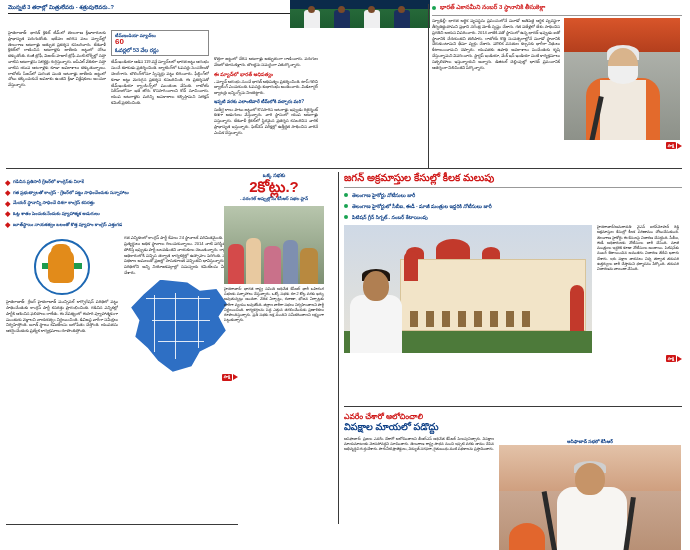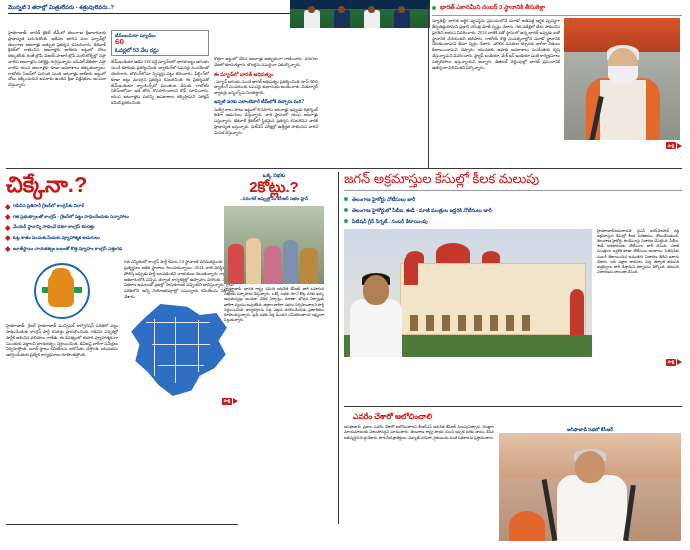--- a/index.html
+++ b/index.html
@@ -87,39 +87,39 @@
   #centercol { position:absolute; left:224px; top:172px; width:100px; height:352px; }
   .cc-title { font-size:5.2px; color:#0d3f86; font-weight:bold; line-height:1.25; text-align:center; }
   .cc-big { font-size:15px; color:#cf1616; font-weight:bold; text-align:center; line-height:1.05; }
   .cc-sub { font-size:4.4px; color:#0d3f86; font-weight:bold; text-align:center; line-height:1.3; margin-top:2px; }
   #cc-photo { width:100px; height:78px; margin-top:4px; position:relative; overflow:hidden; background:#cfd8c9; }
   .crowd-bg { position:absolute; inset:0; background:linear-gradient(#b8c6ad,#7d8f72); }
   .crowd-f { position:absolute; bottom:0; border-radius:6px 6px 0 0; }
 
   
   #jagan { position:absolute; left:344px; top:172px; width:338px; height:236px; }
-  .jg-title { font-size:13px; color:#cf1616; font-weight:normal; line-height:1.15; }
+  .jg-title { font-size:10px; color:#cf1616; font-weight:bold; line-height:1.15; }
   .jg-bullet { font-size:5px; color:#0d3f86; font-weight:bold; padding-left:8px; position:relative; margin-top:5px; line-height:1.2; }
   .jg-bullet:before { content:""; position:absolute; left:0; top:1px; width:4px; height:4px; background:#19a352; border-radius:50%; }
   #jg-body { display:flex; gap:5px; margin-top:5px; }
   #jg-photo { width:248px; height:128px; position:relative; overflow:hidden; }
   #jg-text { width:82px; }
   .hc-sky { position:absolute; inset:0; background:linear-gradient(#cfd9e6,#e7e3d8); }
   .hc-grass { position:absolute; left:0; bottom:0; width:100%; height:22px; background:#4d7a3a; }
   .hc-build { position:absolute; left:56px; bottom:22px; width:186px; height:72px; background:#f2e4c8; border:1px solid #d8c49a; }
   .hc-dome { position:absolute; bottom:0; background:#c2392b; border-radius:50% 50% 0 0; }
   .hc-win { position:absolute; background:#8d6b3f; }
   .jagan-head { position:absolute; left:6px; bottom:0; width:52px; height:110px; }
   .jagan-shirt { position:absolute; left:0; bottom:0; width:52px; height:58px; background:#f5f5f5; border-radius:12px 12px 0 0; }
   .jagan-face { position:absolute; left:13px; bottom:52px; width:26px; height:30px; background:#b07f52; border-radius:50% 50% 45% 45%; }
   .jagan-hair { position:absolute; left:12px; bottom:72px; width:28px; height:12px; background:#20160f; border-radius:50% 50% 0 0; }
 
   
   #kcr { position:absolute; left:344px; top:412px; width:338px; height:136px; }
-  .kcr-l1 { font-size:7.6px; color:#cf1616; font-weight:bold; line-height:1.2;margin-left:9px; }
+  .kcr-l1 { font-size:7.6px; color:#cf1616; font-weight:bold; line-height:1.2; }
   .kcr-l2 { font-size:9.6px; color:#0d3f86; font-weight:bold; line-height:1.2; }
   #kcr-body { display:flex; gap:5px; margin-top:4px; }
   #kcr-left { width:150px; }
   #kcr-photo { width:182px; height:108px; position:relative; overflow:hidden; }
   .kcr-bg { position:absolute; inset:0; background:linear-gradient(#d6b9a6,#b78f74); }
   .kcr-bg2 { position:absolute; left:0; top:0; width:100%; height:46px; background:linear-gradient(#e3c2a8,#cf9f7f); }
   .kcr-body { position:absolute; left:58px; bottom:0; width:70px; height:66px; background:#f7f5f2; border-radius:16px 16px 0 0; }
   .kcr-face { position:absolute; left:76px; bottom:58px; width:30px; height:32px; background:#c69468; border-radius:50% 50% 45% 45%; }
   .kcr-hair { position:absolute; left:75px; bottom:80px; width:32px; height:12px; background:#cfcfcf; border-radius:50% 50% 0 0; }
   .kcr-mic { position:absolute; left:48px; bottom:0; width:5px; height:62px; background:#2a2a2a; transform:rotate(-10deg); }
@@ -209,21 +209,20 @@
         <span class="logo-tri"></span>
       </span>
     </div>
   </div>
 
   <div class="hline" style="left:6px; top:168px; width:676px;"></div>
   <div class="vline" style="left:338px; top:172px; height:352px;"></div>
   <div class="vline" style="left:428px; top:4px; height:164px;"></div>
 
   <div id="leftlower">
-    <div class="gc-title2">చిక్కేనా.?</div>
 
     <div class="gc-bullets">
       <div class="gc-bullet">గడిచిన ప్రతిసారీ గ్రేటర్‌లో కాంగ్రెస్‌కు నిరాశే</div>
       <div class="gc-bullet">గత ప్రభుత్వాలతో కాంగ్రెస్‌ - గ్రేటర్‌లో పట్టు సాధించేందుకు సన్నాహాలు</div>
       <div class="gc-bullet">మేయర్‌ స్థానాన్ని సాధించే దిశగా కాంగ్రెస్‌ కసరత్తు</div>
       <div class="gc-bullet">ఓట్ల శాతం పెంచుకునేందుకు వ్యూహాత్మక అడుగులు</div>
       <div class="gc-bullet">బూత్‌స్థాయి నాయకత్వం బలంతో కొత్త వ్యూహం కాంగ్రెస్‌ ఎత్తుగడ</div>
     </div>
 
     <div id="gc-body">
@@ -310,20 +309,21 @@
         <span class="logo-box">సాక్షి</span>
         <span class="logo-tri"></span>
       </span>
     </div>
   </div>
 
   <div class="hline" style="left:344px; top:406px; width:338px;"></div>
 
   <div id="kcr">
     <div class="kcr-l1">ఎవరేం చేశారో ఆలోచించాలి</div>
+    <div class="kcr-l2">విపక్షాల మాయలో పడొద్దు</div>
     <div id="kcr-body">
       <div id="kcr-left">
         <div class="tel small">ఆసిఫాబాద్‌: ప్రజలు ఎవరేం చేశారో ఆలోచించాలని బీఆర్‌ఎస్‌ అధినేత కేసీఆర్‌ పిలుపునిచ్చారు. విపక్షాల మాయమాటలకు మోసపోవద్దని సూచించారు. తెలంగాణ రాష్ట్ర సాధన నుంచి ఇప్పటి వరకు తాము చేసిన అభివృద్ధిని గుర్తుచేశారు. సాగునీటి ప్రాజెక్టులు, విద్యుత్‌ సరఫరా, రైతుబంధు వంటి పథకాలను ప్రస్తావించారు.</div>
       </div>
       <div>
         <div class="kcr-cap">ఆసిఫాబాద్‌ సభలో కేసీఆర్‌</div>
         <div id="kcr-photo">
           <div class="kcr-bg"></div>
           <div class="kcr-bg2"></div>
           <div class="kcr-flow"></div>

